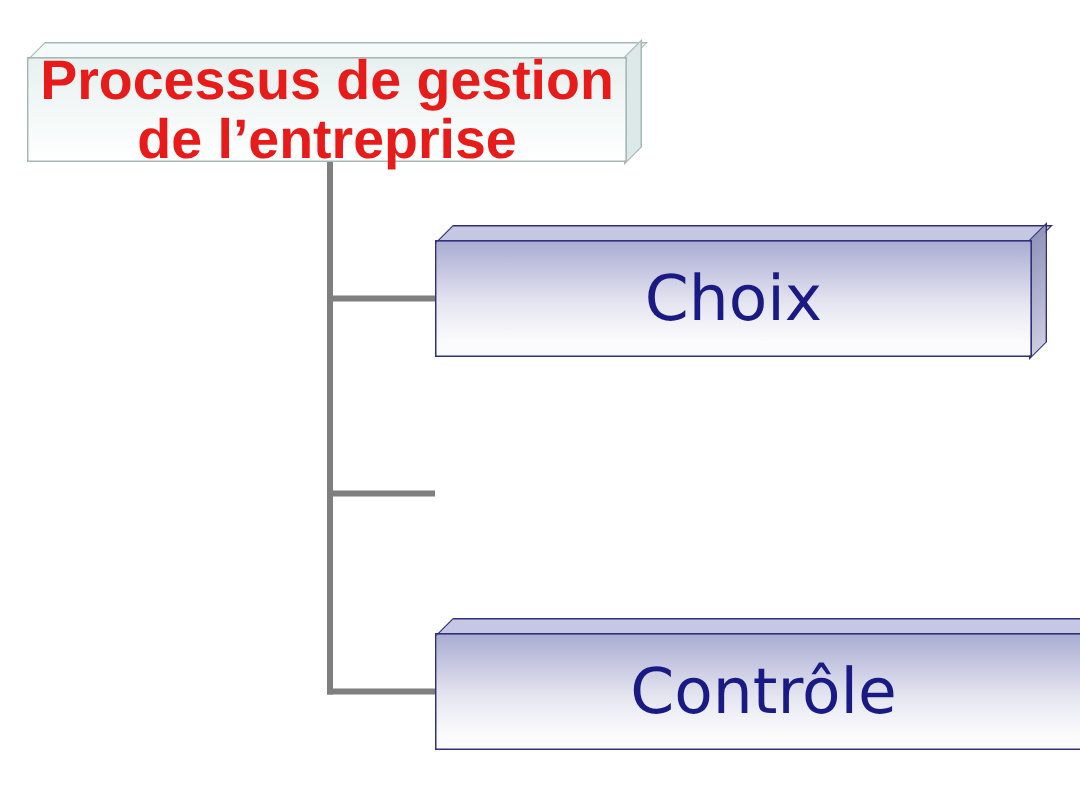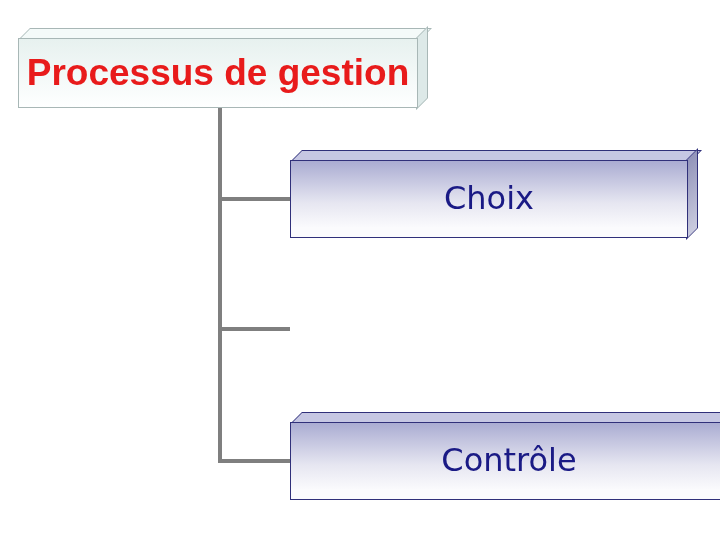--- a/index.html
+++ b/index.html
@@ -66,21 +66,21 @@
 
   
   .process-cube { left: 290px; width: 398px; height: 78px; }
   .process-cube .cube-front {
     border: 1px solid var(--box-border-color, #30307a);
     background: linear-gradient(180deg,
       var(--box-gradient-top, #aaacd2) 0%,
       #e6e6f1 55%,
       var(--box-gradient-bottom, #fbfbfd) 88%);
     color: var(--box-text-color, #1a1a85);
-    font-size: 32px;
+    font-size: 42px;
     line-height: 1.23;
     font-family: "DejaVu Sans", sans-serif;
   }
   .process-cube .cube-top {
     border: 1px solid var(--box-border-color, #30307a);
     background: var(--box-top-face, #c6c7e3);
   }
   .process-cube .cube-side {
     border: 1px solid var(--box-border-color, #30307a);
     background: linear-gradient(180deg,
@@ -104,20 +104,21 @@
 </head>
 <body>
 
 <div class="slide">
 
   <div class="cube title-cube">
     <div class="cube-top"></div>
     <div class="cube-side"></div>
     <div class="cube-front">
       <div class="text-line">Processus de gestion</div>
+      <div class="text-line">de l’entreprise</div>
     </div>
   </div>
 
   <div class="connector connector-vertical"></div>
   <div class="connector connector-branch branch-1"></div>
   <div class="connector connector-branch branch-2"></div>
   <div class="connector connector-branch branch-3"></div>
 
   <div class="cube process-cube cube-pos-1">
     <div class="cube-top"></div>

